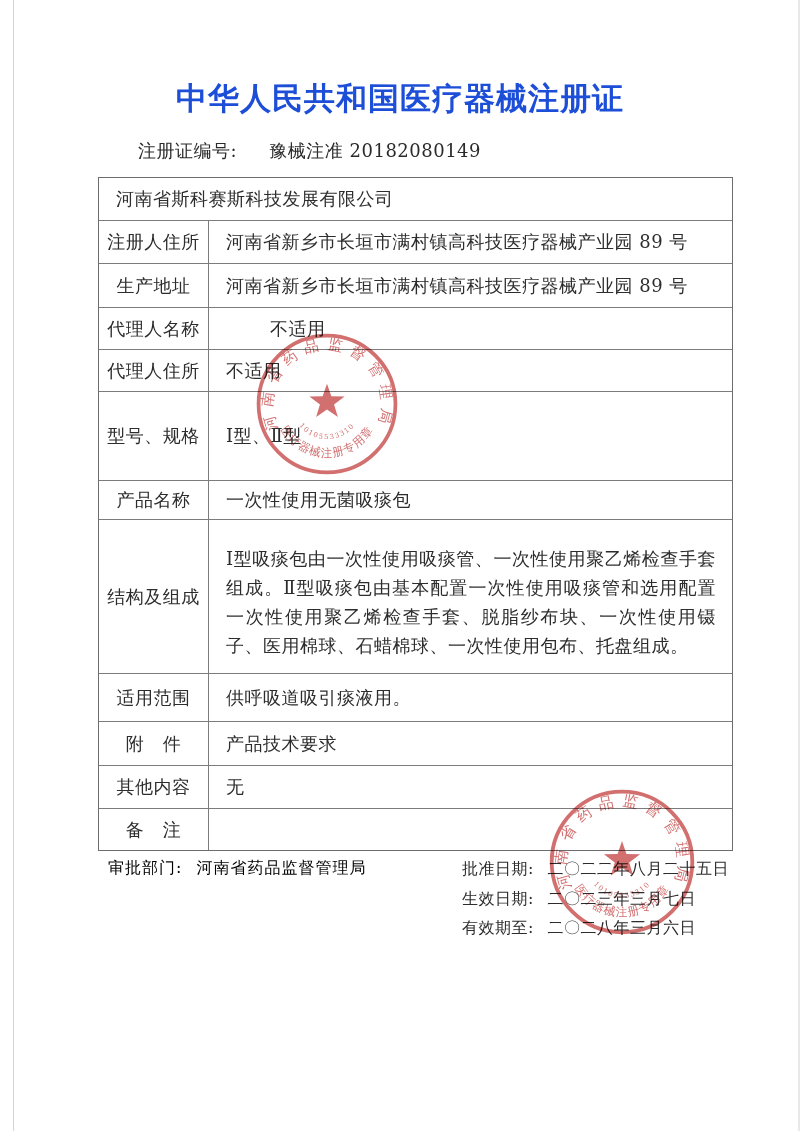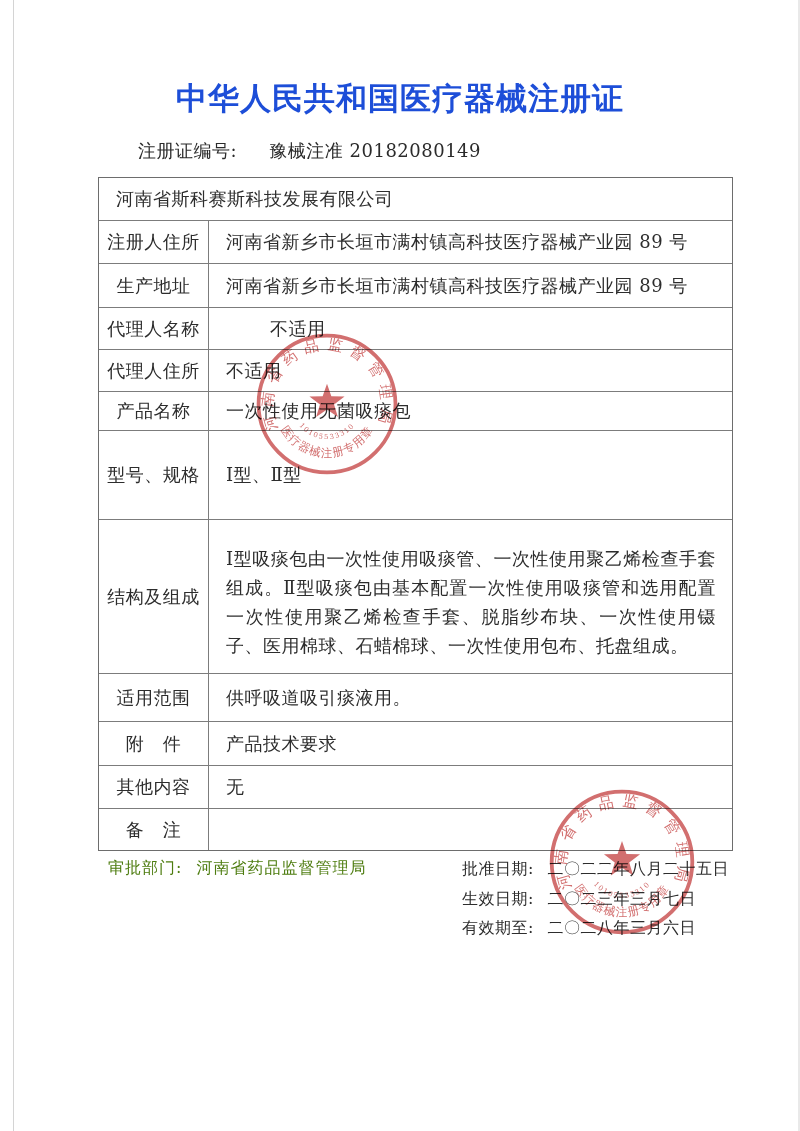--- a/index.html
+++ b/index.html
@@ -48,21 +48,21 @@
   .tvalue.paragraph{
     line-height:29px;text-align:justify;display:block;
     padding-top:24px;padding-bottom:10px;
   }
   .rh1{height:43px;} .rh2{height:43px;} .rh3{height:44px;}
   .rh4{height:42px;gap:44px;} .rh5{height:42px;} .rh6{height:39px;}
   .rh7{height:89px;} .rh8{height:154px;} .rh9{height:48px;}
   .rh10{height:44px;} .rh11{height:43px;} .rh12{height:41px;}
   
   .dept-line{
-    position:absolute;left:108px;top:858px;font-size:16px;color:#4d7c0f;
+    position:absolute;left:108px;top:858px;font-size:16px;color:#000000;
     letter-spacing:1px;
   }
   .dept-line .val{margin-left:8px;}
   .dates-block{
     position:absolute;left:462px;top:858px;font-size:16px;color:#2d2d2d;
     letter-spacing:.5px;
   }
   .date-line{height:29.5px;line-height:22px;white-space:nowrap;}
   .date-line .val{margin-left:8px;}
   
@@ -99,27 +99,27 @@
     <div class="tvalue">河南省新乡市长垣市满村镇高科技医疗器械产业园 89 号</div>
   </div>
   <div class="trow rh4">
     <div class="tlabel">代理人名称</div>
     <div class="tvalue">不适用</div>
   </div>
   <div class="trow rh5">
     <div class="tlabel">代理人住所</div>
     <div class="tvalue">不适用</div>
   </div>
+  <div class="trow rh7">
+    <div class="tlabel">型号、规格</div>
+    <div class="tvalue">Ⅰ型、Ⅱ型</div>
+  </div>
   <div class="trow rh6">
     <div class="tlabel">产品名称</div>
     <div class="tvalue">一次性使用无菌吸痰包</div>
-  </div>
-  <div class="trow rh7">
-    <div class="tlabel">型号、规格</div>
-    <div class="tvalue">Ⅰ型、Ⅱ型</div>
   </div>
   <div class="trow rh8">
     <div class="tlabel">结构及组成</div>
     <div class="tvalue paragraph">Ⅰ型吸痰包由一次性使用吸痰管、一次性使用聚乙烯检查手套组成。Ⅱ型吸痰包由基本配置一次性使用吸痰管和选用配置一次性使用聚乙烯检查手套、脱脂纱布块、一次性使用镊子、医用棉球、石蜡棉球、一次性使用包布、托盘组成。</div>
   </div>
   <div class="trow rh9">
     <div class="tlabel">适用范围</div>
     <div class="tvalue">供呼吸道吸引痰液用。</div>
   </div>
   <div class="trow rh10">

